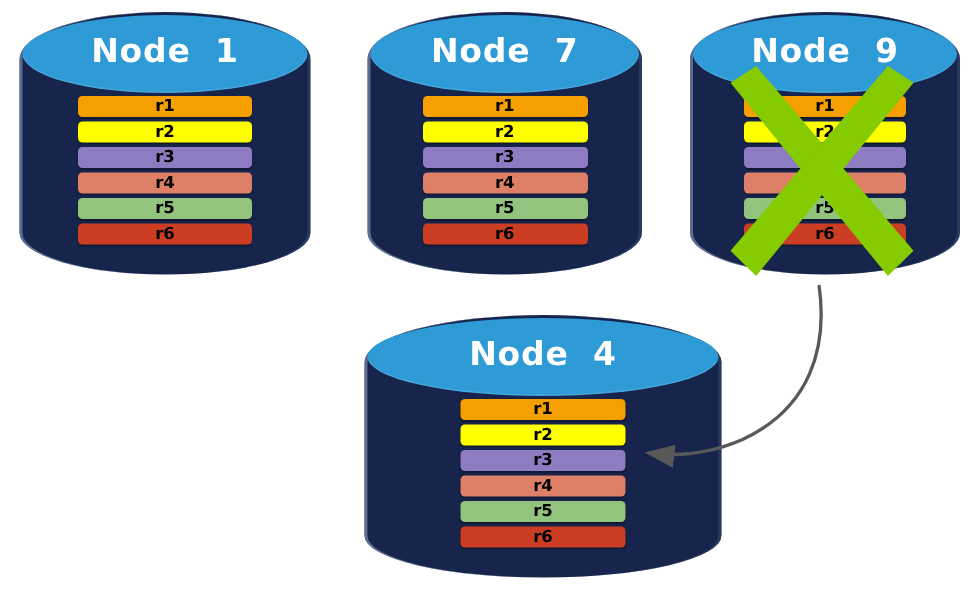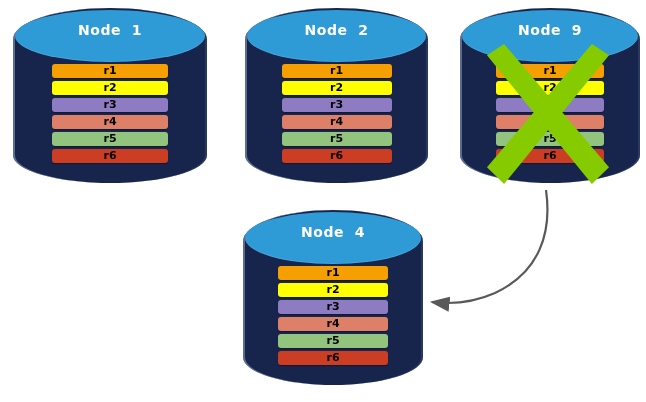--- a/index.html
+++ b/index.html
@@ -42,21 +42,21 @@
     box-shadow: inset 0 -1px 0 rgba(255,255,255,0.12);
   }
   .node-title {
     position: absolute;
     left: 0;
     top: 14px;
     width: 100%;
     text-align: center;
     color: #ffffff;
     font-weight: bold;
-    font-size: 14px;
+    font-size: 22px;
     letter-spacing: 0.5px;
     white-space: pre;
     z-index: 3;
     pointer-events: none;
   }
 
   
   .rows {
     position: absolute;
     left: 0;
@@ -110,21 +110,21 @@
           <div class="row" style="background: rgb(255, 255, 0); width: 116px;">r2</div>
           <div class="row" style="background: rgb(142, 124, 195); width: 116px;">r3</div>
           <div class="row" style="background: rgb(222, 127, 104); width: 116px;">r4</div>
           <div class="row" style="background: rgb(147, 196, 125); width: 116px;">r5</div>
           <div class="row" style="background: rgb(204, 62, 36); width: 116px;">r6</div>
         </div>
       </div>
       <div class="node" style="left: 245px; top: 8px; width: 183px; height: 175px;">
         <div class="cyl-body"></div>
         <div class="cyl-top"></div>
-        <div class="node-title">Node  2</div>
+        <div class="node-title">Node  7</div>
         <div class="rows" style="top: 56px;">
           <div class="row" style="background: rgb(245, 160, 0); width: 110px;">r1</div>
           <div class="row" style="background: rgb(255, 255, 0); width: 110px;">r2</div>
           <div class="row" style="background: rgb(142, 124, 195); width: 110px;">r3</div>
           <div class="row" style="background: rgb(222, 127, 104); width: 110px;">r4</div>
           <div class="row" style="background: rgb(147, 196, 125); width: 110px;">r5</div>
           <div class="row" style="background: rgb(204, 62, 36); width: 110px;">r6</div>
         </div>
       </div>
       <div class="node" style="left: 460px; top: 8px; width: 180px; height: 175px;">
@@ -133,21 +133,21 @@
         <div class="node-title">Node  9</div>
         <div class="rows" style="top: 56px;">
           <div class="row" style="background: rgb(245, 160, 0); width: 108px;">r1</div>
           <div class="row" style="background: rgb(255, 255, 0); width: 108px;">r2</div>
           <div class="row" style="background: rgb(142, 124, 195); width: 108px;">r3</div>
           <div class="row" style="background: rgb(222, 127, 104); width: 108px;">r4</div>
           <div class="row" style="background: rgb(147, 196, 125); width: 108px;">r5</div>
           <div class="row" style="background: rgb(204, 62, 36); width: 108px;">r6</div>
         </div>
       </div>
-      <div class="node" style="left: 243px; top: 210px; width: 180px; height: 175px;">
+      <div class="node" style="left: 243px; top: 210px; width: 218px; height: 175px; padding-left: 20px;">
         <div class="cyl-body"></div>
         <div class="cyl-top"></div>
         <div class="node-title">Node  4</div>
         <div class="rows" style="top: 56px;">
           <div class="row" style="background: rgb(245, 160, 0); width: 110px;">r1</div>
           <div class="row" style="background: rgb(255, 255, 0); width: 110px;">r2</div>
           <div class="row" style="background: rgb(142, 124, 195); width: 110px;">r3</div>
           <div class="row" style="background: rgb(222, 127, 104); width: 110px;">r4</div>
           <div class="row" style="background: rgb(147, 196, 125); width: 110px;">r5</div>
           <div class="row" style="background: rgb(204, 62, 36); width: 110px;">r6</div>

